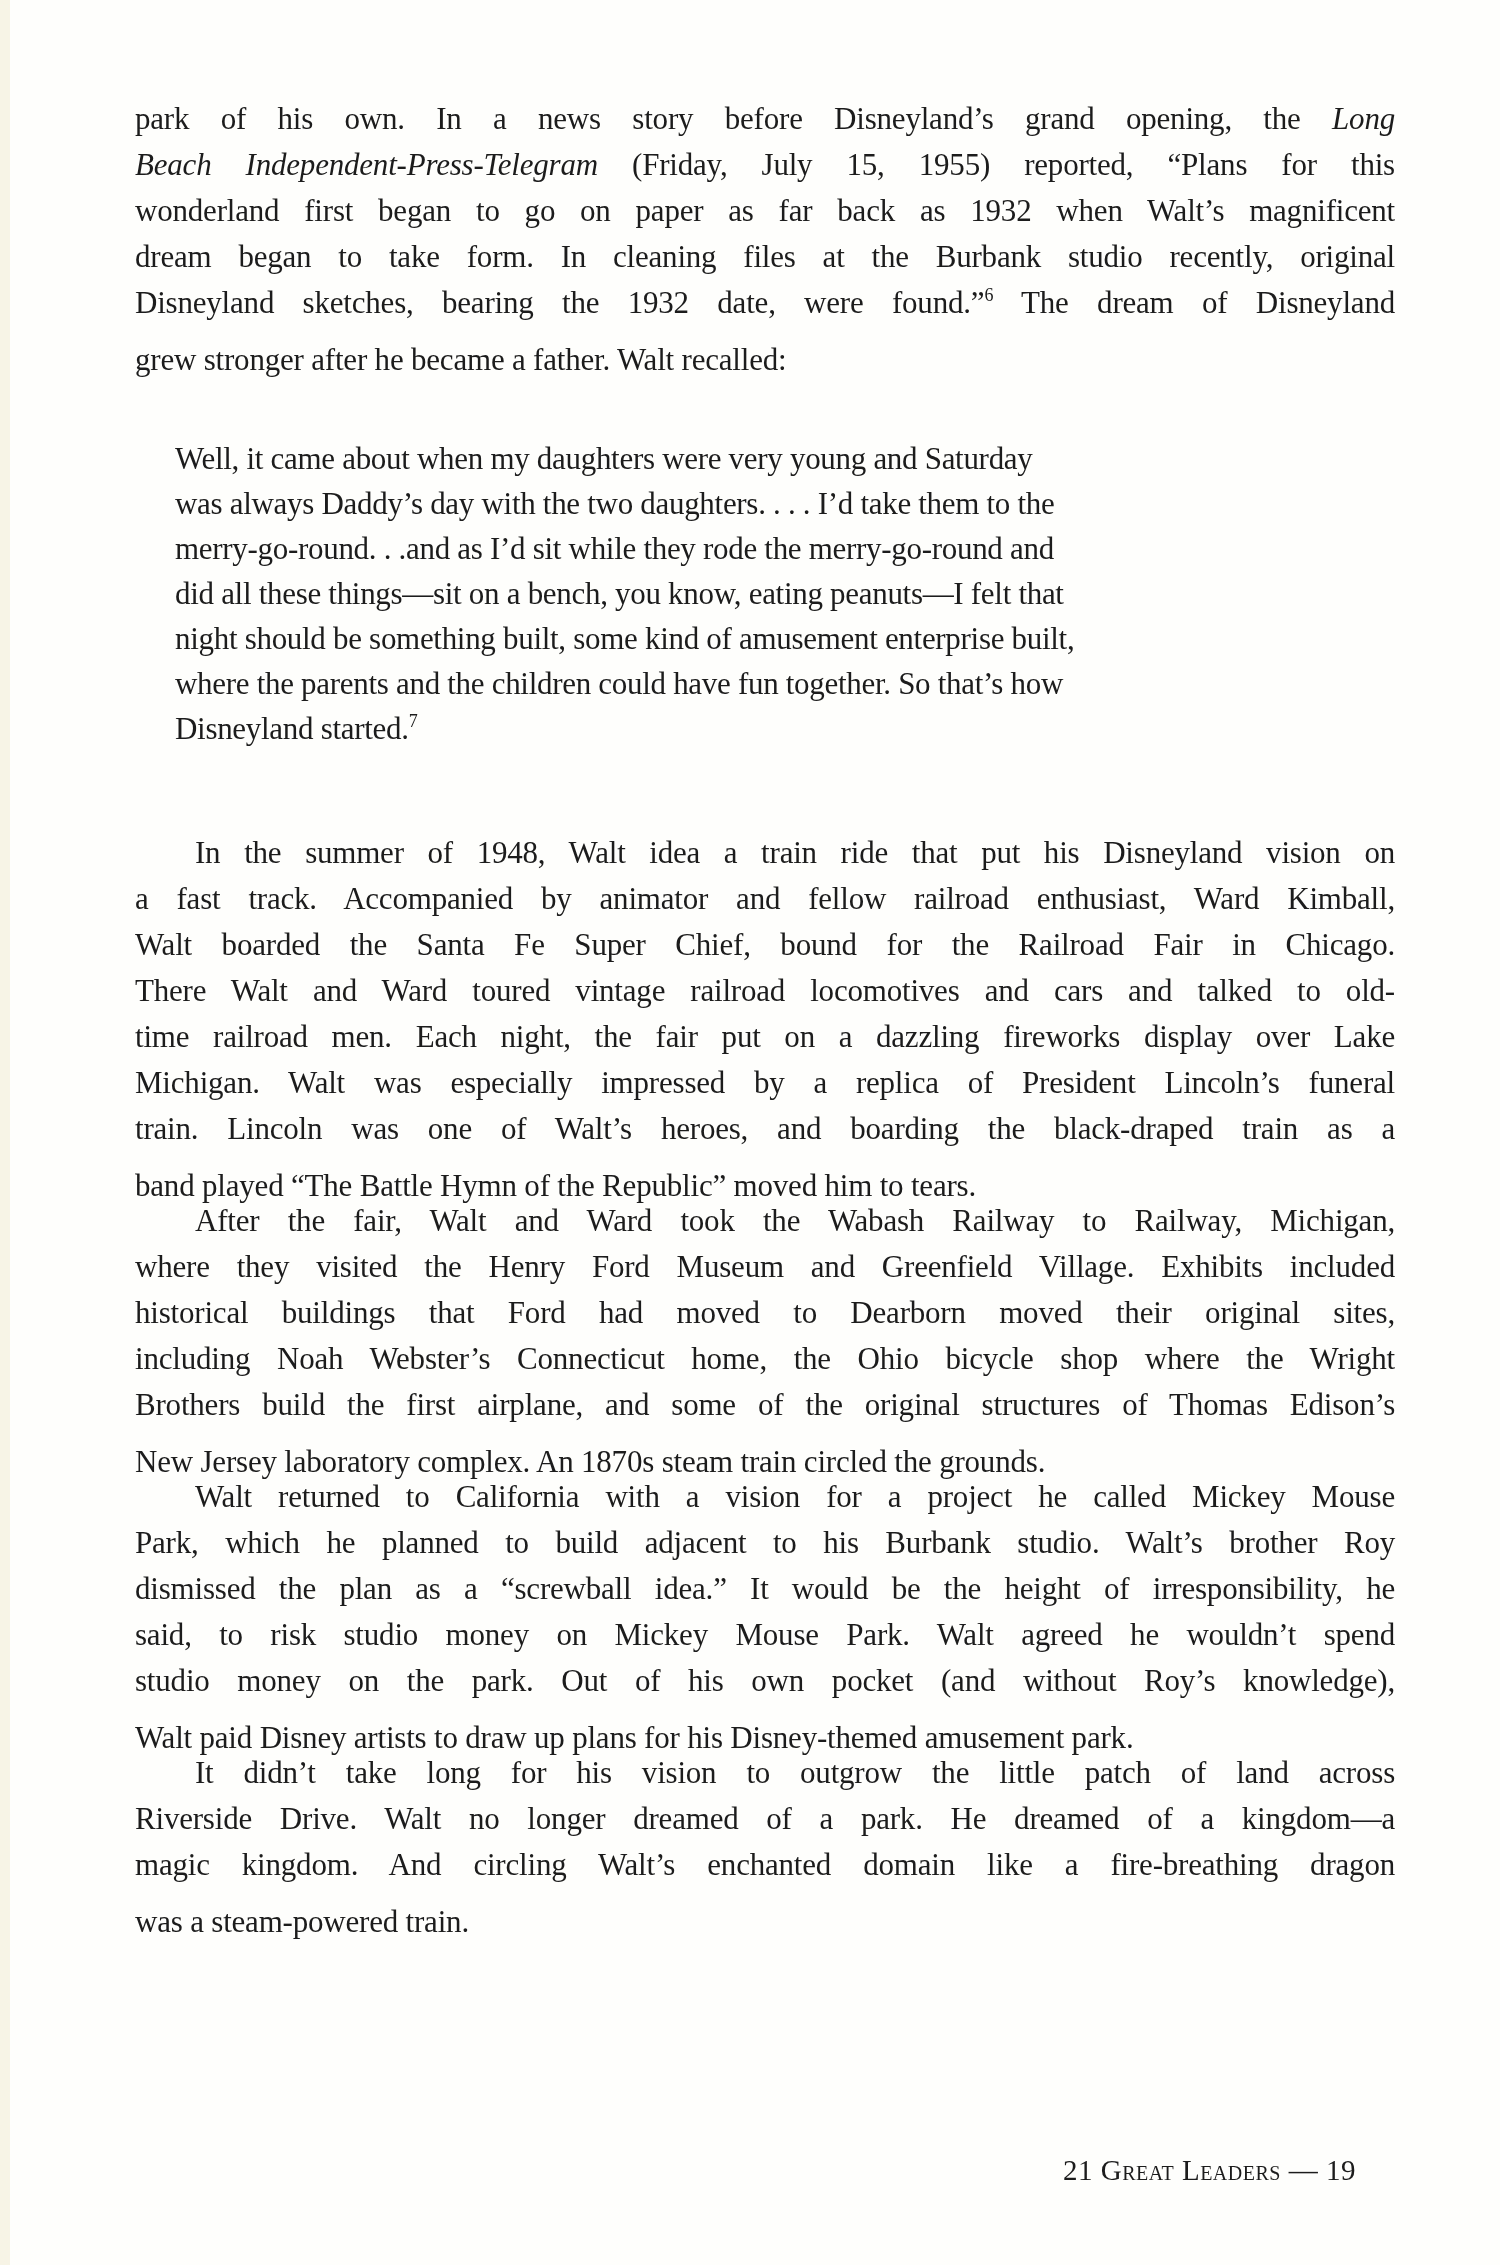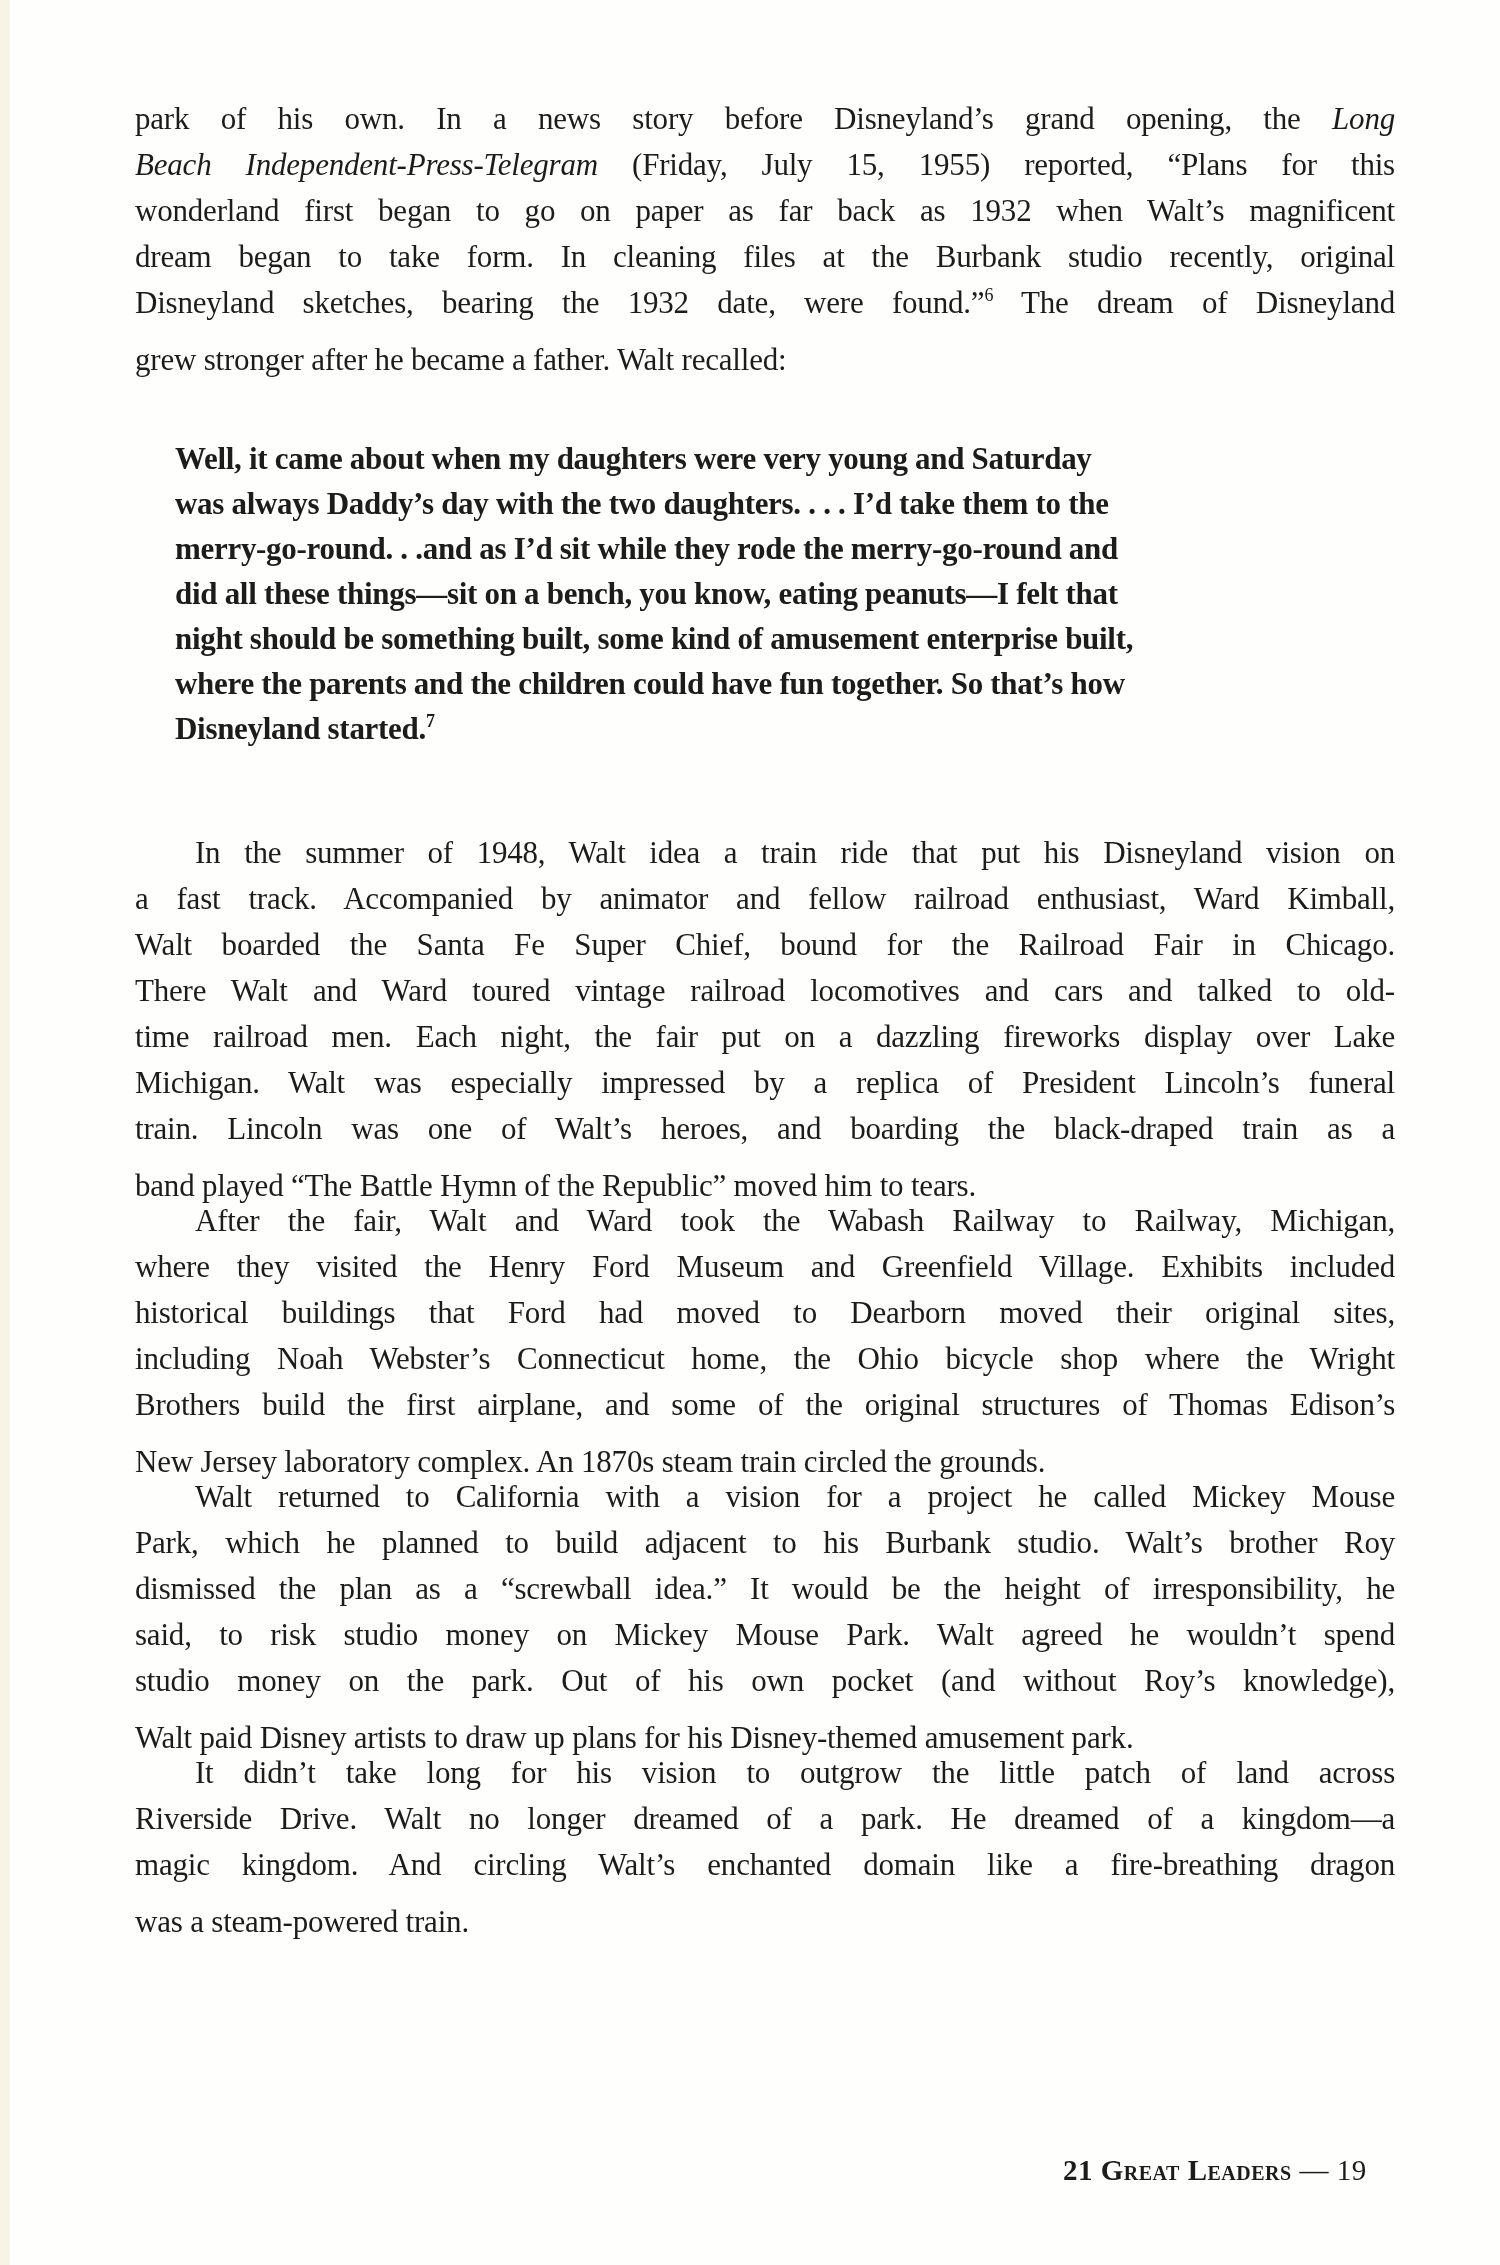--- a/index.html
+++ b/index.html
@@ -11,29 +11,29 @@
   .page { position: absolute; left: 8px; top: 0; width: 1500px; height: 1651px; }
   .line {
     position: absolute; left: 127px; width: 1260px; height: 46px; line-height: 46px;
     font-size: 31px; white-space: nowrap; text-align: justify; text-align-last: justify;
     letter-spacing: -0.2px;
   }
   .line.last { text-align-last: left; margin-top: 11px; }
   .line.indent { left: 187px; width: 1200px; }
   .quote-line {
     position: absolute; left: 167px; width: 1160px; height: 46px; line-height: 46px;
-    font-size: 31px; white-space: nowrap; text-align-last: left; letter-spacing: -0.3px; font-weight: bold;
+    font-size: 31px; white-space: nowrap; text-align-last: left; letter-spacing: -0.3px;
   }
   sup { font-size: 18px; line-height: 0; vertical-align: 12px; }
   em { font-style: italic; }
   .footer {
     position: absolute; left: 1055px; top: 2150px; font-size: 29px; letter-spacing: 0.5px;
     line-height: 40px; white-space: nowrap;
   }
-  .sc { font-variant: small-caps; font-weight: bold; }
+  .sc { font-variant: small-caps; }
 </style>
 </head>
 <body>
 
 <div class="page-edge"></div>
 
 <div class="page">
 
   <div>
     <div class="line" style="top:96px"><span>park of his own. In a news story before Disneyland’s grand opening, the </span><em>Long</em></div>

